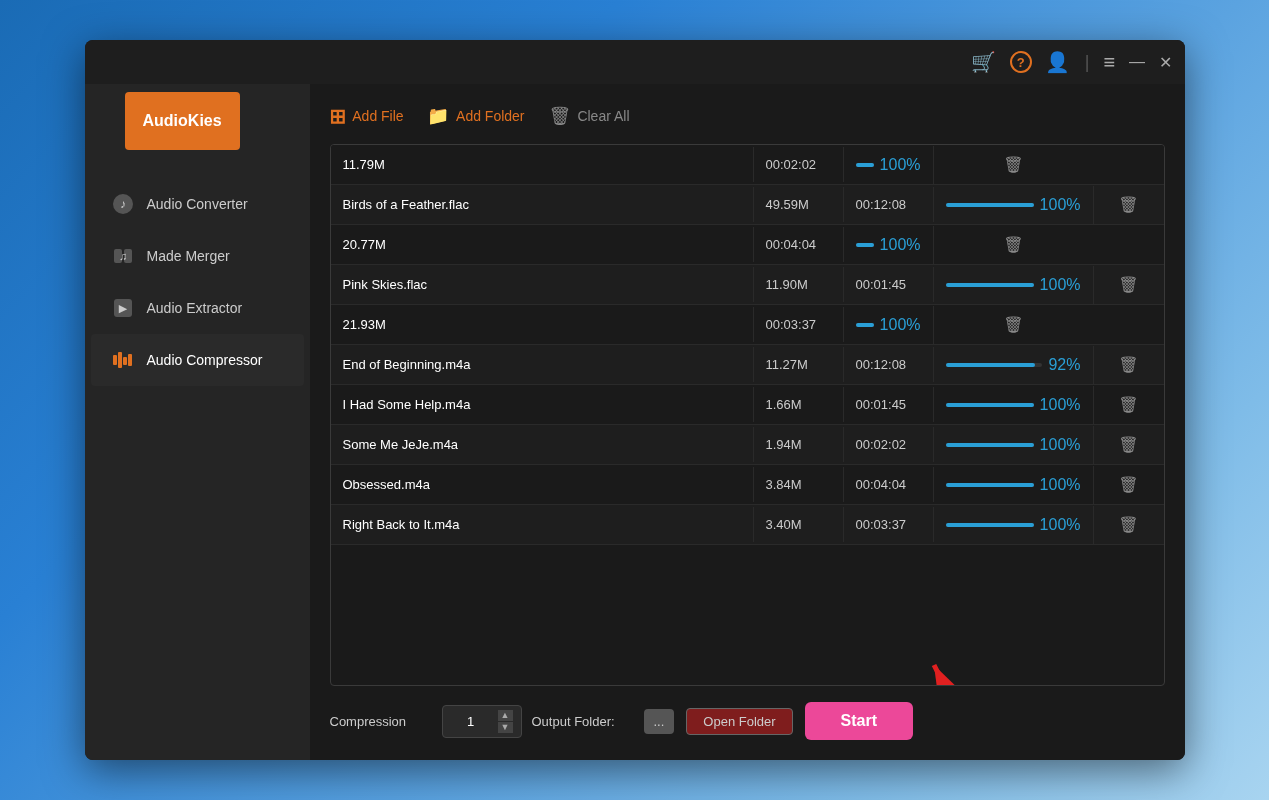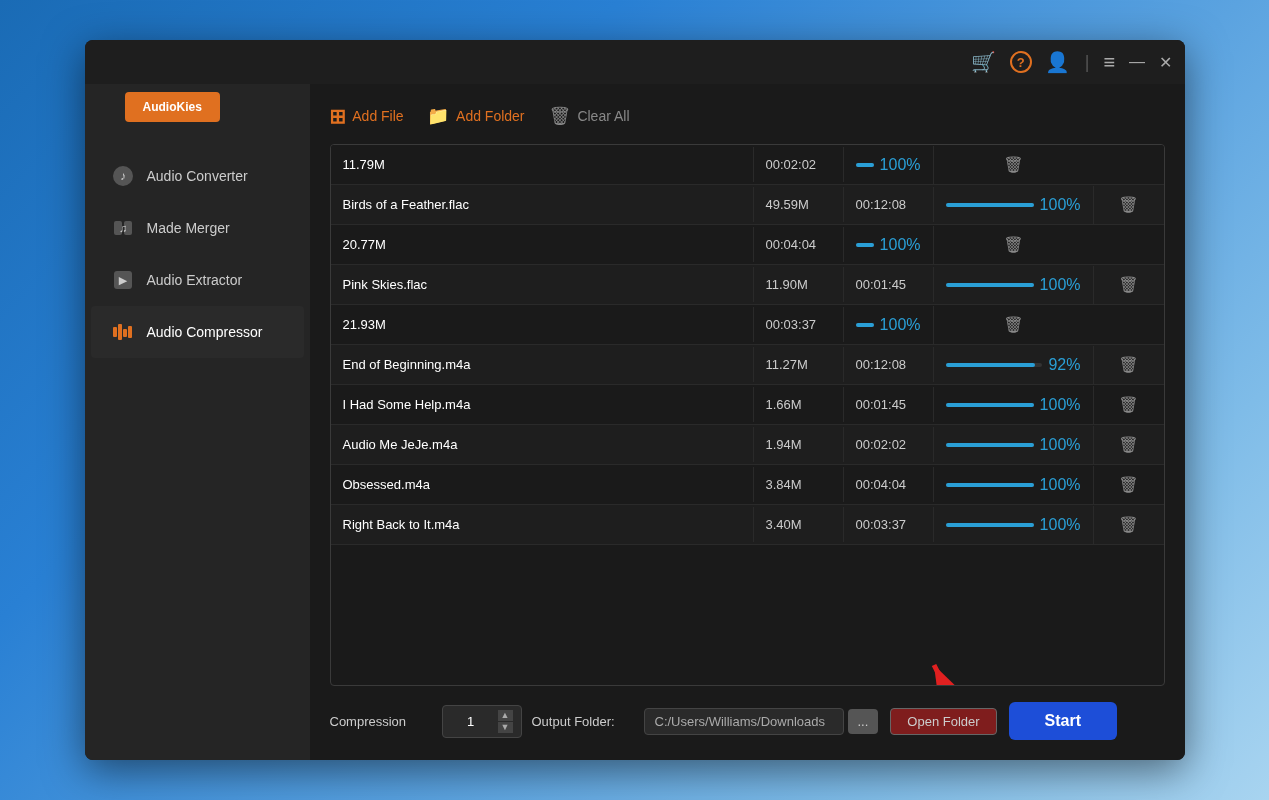--- a/index.html
+++ b/index.html
@@ -74,22 +74,22 @@
       flex-direction: column;
       flex-shrink: 0;
       padding-top: 8px;
     }
 
     .brand-btn {
       background: #e07020;
       color: #fff;
       border: none;
       border-radius: 4px;
-      padding: 8px 18px;
-      font-size: 12px;
+      padding: 20px 18px;
+      font-size: 16px;
       font-weight: bold;
       margin: 0 20px 16px 20px;
       cursor: pointer;
       display: inline-block;
       width: fit-content;
     }
 
     .sidebar-item {
       display: flex;
       align-items: center;
@@ -350,21 +350,21 @@
       border: 1px solid #666;
       color: #ccc;
       padding: 5px 16px;
       border-radius: 4px;
       cursor: pointer;
       font-size: 13px;
     }
 
     .start-btn {
       margin-left: auto;
-      background: #1d4ed8;
+      background: #ec4899;
       color: #fff;
       border: none;
       border-radius: 6px;
       padding: 10px 36px;
       font-size: 16px;
       font-weight: bold;
       cursor: pointer;
     }
 
     .table-wrapper {
@@ -561,21 +561,21 @@
       <div class="progress-bar-bg">
         <div class="progress-bar-fill" style="width:100%"></div>
       </div>
       <span class="progress-label">100%</span>
     </div>
     <div class="td-cell">
       <button class="delete-btn">🗑</button>
     </div>
   </div>
             <div class="table-row">
-    <div class="td-cell">Audio Me JeJe.m4a</div>
+    <div class="td-cell">Some Me JeJe.m4a</div>
     <div class="td-cell">1.94M</div>
     <div class="td-cell">00:02:02</div>
     <div class="progress-cell">
       <div class="progress-bar-bg">
         <div class="progress-bar-fill" style="width:100%"></div>
       </div>
       <span class="progress-label">100%</span>
     </div>
     <div class="td-cell">
       <button class="delete-btn">🗑</button>
@@ -628,21 +628,20 @@
             <input type="text" value="1" style="background: none; border: none; color: rgb(255, 255, 255); width: 40px; font-size: 13px; outline: none; text-align: center;">
             <div class="spin-btns">
               <button class="spin-btn">▲</button>
               <button class="spin-btn">▼</button>
             </div>
           </div>
         </div>
         <div class="control-row">
           <span class="control-label">Output Folder:</span>
           <div style="display:flex;align-items:center;gap:4px;">
-            <span class="output-path">C:/Users/Williams/Downloads</span>
             <button class="browse-btn">...</button>
           </div>
           <button class="open-folder-btn">Open Folder</button>
           <button class="start-btn">Start</button>
         </div>
       </div>
     </div>
   </div>
 </div>
 

